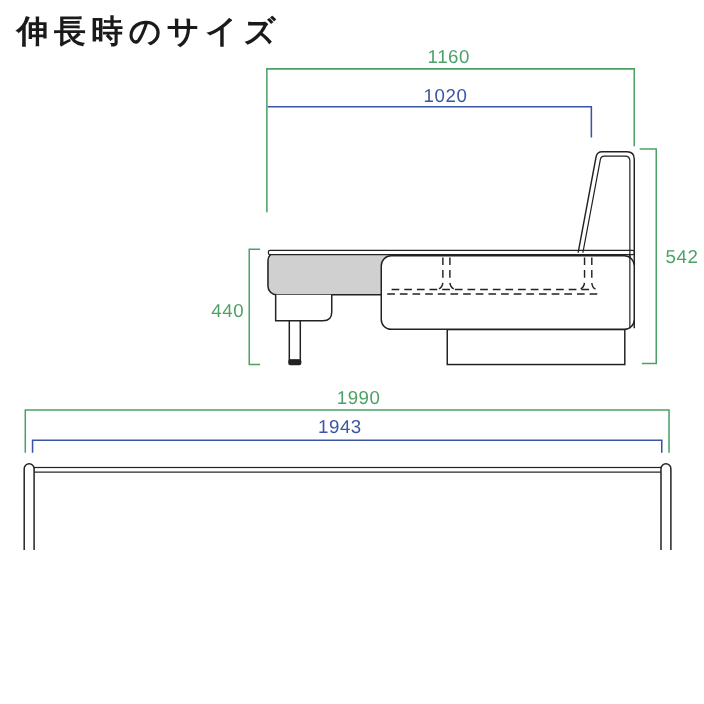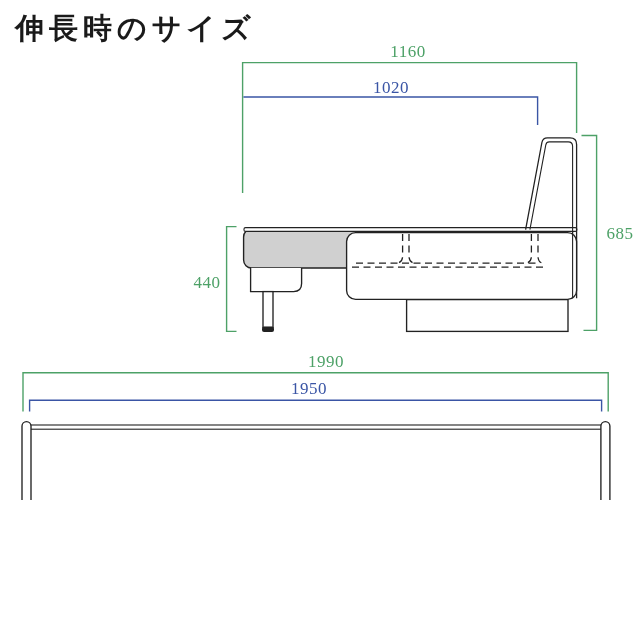--- a/index.html
+++ b/index.html
@@ -1,21 +1,21 @@
 <!DOCTYPE html>
 <html style="--dim_green: #4da167; --dim_blue: #3a55a5; --line_color: #222222; --cushion_gray: #d0d0d0;"><head>
 <meta charset="utf-8">
 <style>
   html,body{margin:0;padding:0;background:#fff;}
   #stage{
     position:relative;
     width:640px;height:500px;
     background:#fff;
     overflow:hidden;
-    font-family:Liberation Serif, serif;
+    font-family:Liberation Sans, sans-serif;
     border-radius:15px;
   }
   #title{
     position:absolute;
     left:15px;top:9px;
     font-size:29px;
     font-weight:600;
     letter-spacing:5px;
     color:#1a1a1a;
     white-space:nowrap;
@@ -99,19 +99,19 @@
     <rect class="ink-w" x="540.7" y="585.8" width="10.3" height="33"></rect>
     <rect class="foot" x="539.9" y="618.3" width="11.9" height="5.2" rx="2"></rect>
 
     <rect class="ink-w" x="22" y="421.6" width="9" height="171" rx="4.5"></rect>
     <path class="ink thin" d="M 22 518.4 L 31 518.4"></path>
     <rect class="ink-w" x="600.9" y="421.6" width="9" height="171" rx="4.5"></rect>
     <path class="ink thin" d="M 600.9 518.4 L 609.9 518.4"></path>
   </svg>
 
   <div class="dim-label lab-green" style="left:408px;top:52px;">1160</div>
-  <div class="dim-label lab-blue" style="left:391px;top:88px;">1020</div>
-  <div class="dim-label lab-green" style="left:620px;top:234px;">685</div>
+  <div class="dim-label lab-blue" style="left:405px;top:88px;">1020</div>
+  <div class="dim-label lab-green" style="left:620px;top:234px;">542</div>
   <div class="dim-label lab-green" style="left:207px;top:283px;">440</div>
   <div class="dim-label lab-green" style="left:311px;top:362px;margin-left:15px;">1990</div>
-  <div class="dim-label lab-blue" style="left:309px;top:389px;">1950</div>
+  <div class="dim-label lab-blue" style="left:309px;top:389px;">1943</div>
 
 </div>
 
 </body></html>

